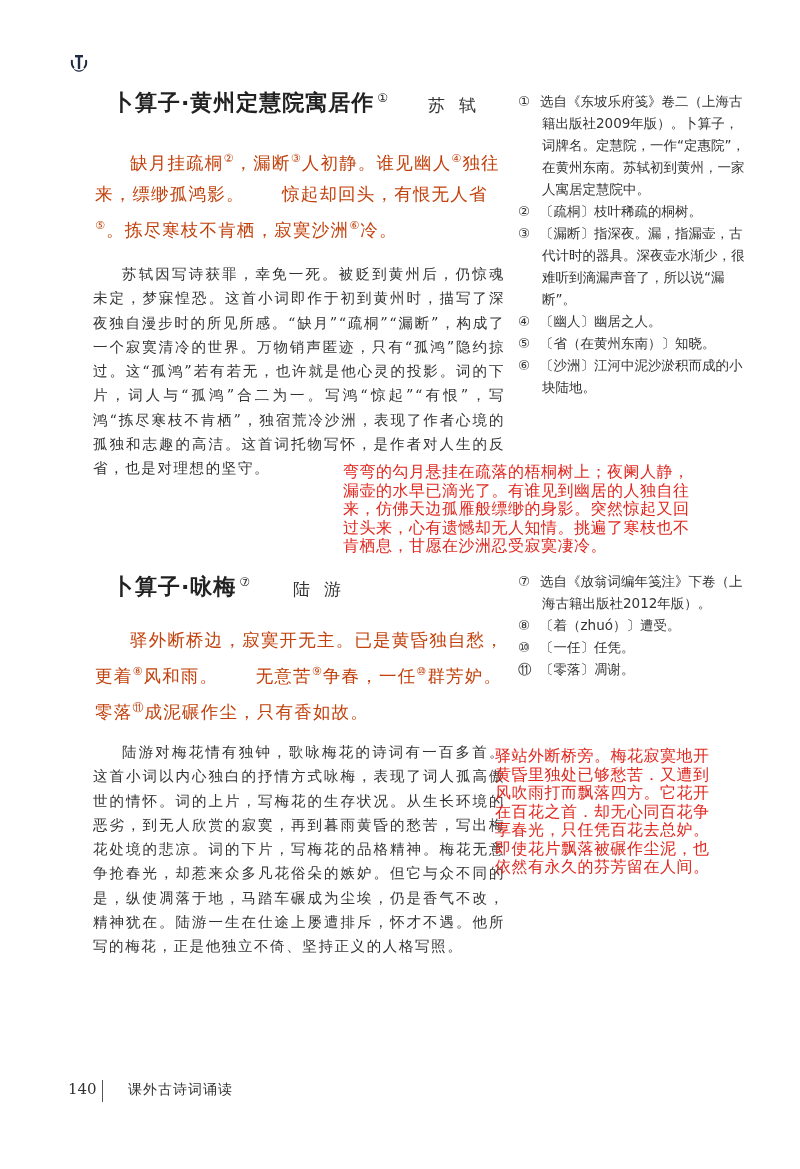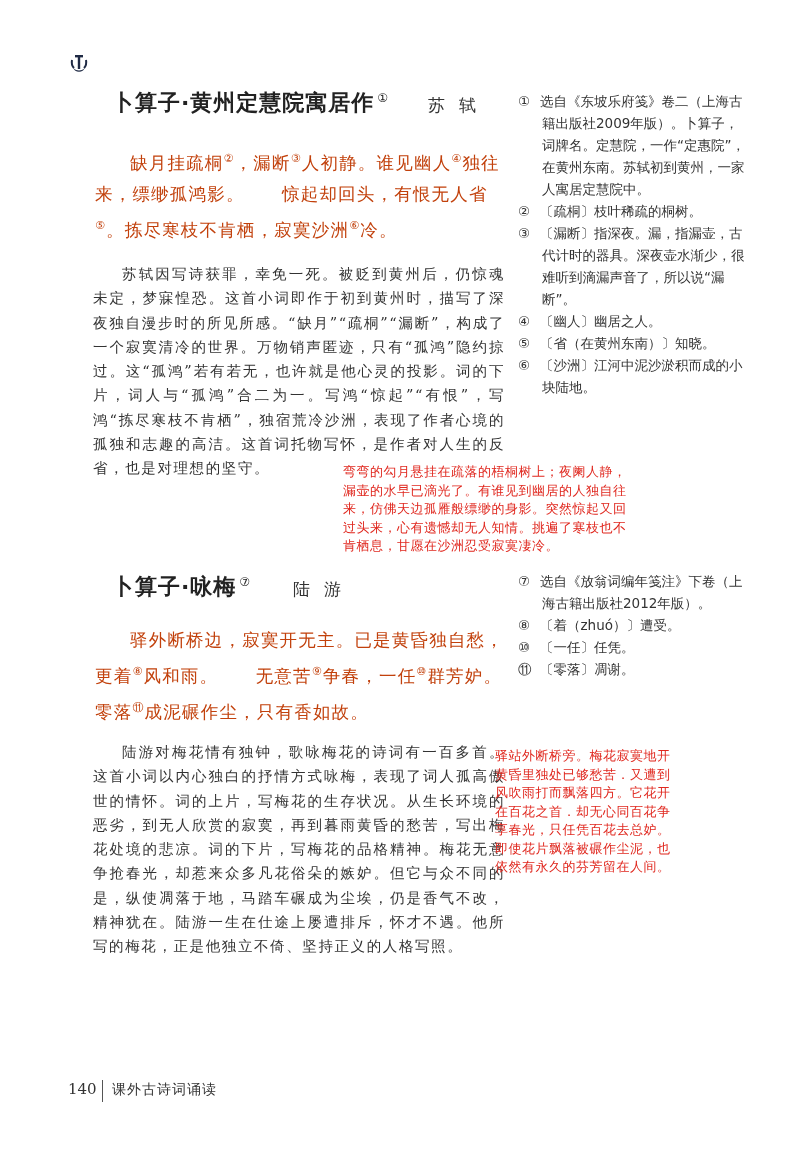--- a/index.html
+++ b/index.html
@@ -40,21 +40,21 @@
       width: 412px; text-indent: 2em; letter-spacing: 1.6px; text-align: justify;
     }
     .notes {
       font-family: "DejaVu Sans", "Liberation Sans", sans-serif;
       font-size: 13.5px; line-height: 22px; color: #333; width: 230px;
     }
     .note { padding-left: 24px; text-indent: -24px; margin: 0; }
     .note .num { display: inline-block; width: 22px; text-indent: 0; }
     .translation {
       font-family: "DejaVu Sans", "Liberation Sans", sans-serif;
-      color: #e0281f; font-size: 13px; line-height: 18.5px; letter-spacing: 0.5px;
+      color: #e0281f; font-size: 16px; line-height: 18.5px; letter-spacing: 0.5px;
     }
     .footer-page {
       font-family: "DejaVu Serif", "Liberation Serif", serif;
       font-size: 15px; color: #333;
     }
     .footer-sep { width: 1px; height: 22px; background: #555; }
     .footer-label {
       font-family: "DejaVu Serif", "Liberation Serif", serif;
       font-size: 14px; color: #333; letter-spacing: 1px;
     }
@@ -128,14 +128,14 @@
     <div>在百花之首．却无心同百花争</div>
     <div>享春光，只任凭百花去总妒。</div>
     <div>即使花片飘落被碾作尘泥，也</div>
     <div>依然有永久的芬芳留在人间。</div>
   </div>
 </section>
 
 <footer>
   <div class="abs footer-page" style="left:68px; top:1080px;">140</div>
   <div class="abs footer-sep" style="left:102px; top:1080px;"></div>
-  <div class="abs footer-label" style="left:112px; top:1081px;">课外古诗词诵读</div>
+  <div class="abs footer-label" style="left:128px; top:1081px;">课外古诗词诵读</div>
 </footer>
 
 </body></html>

